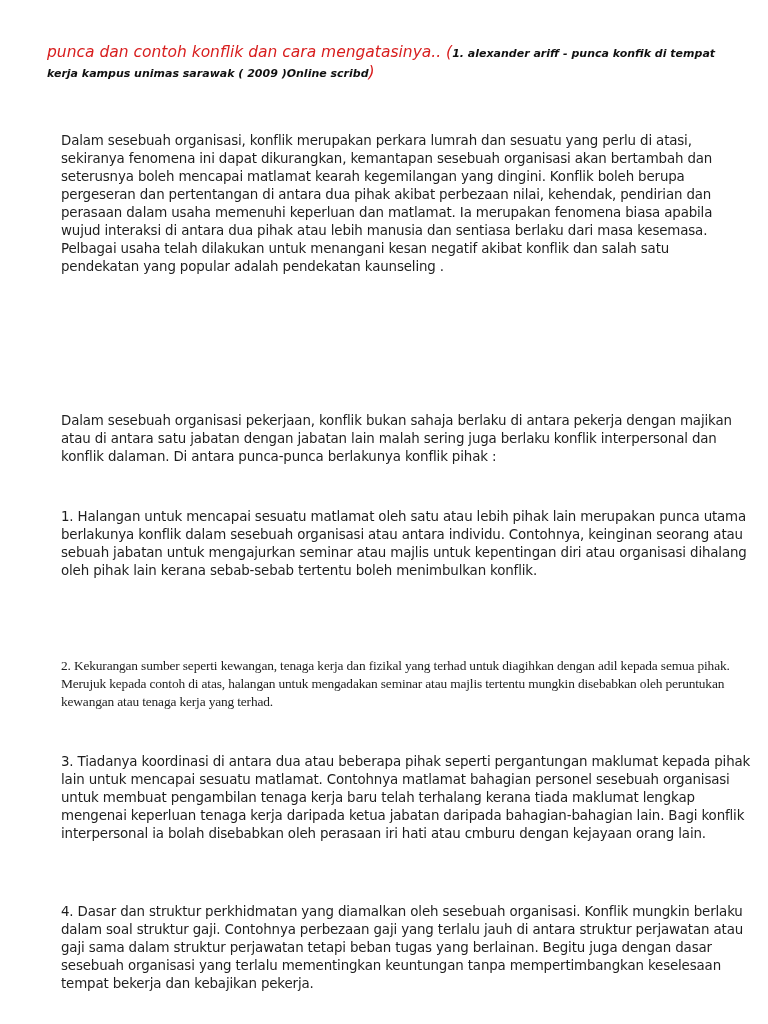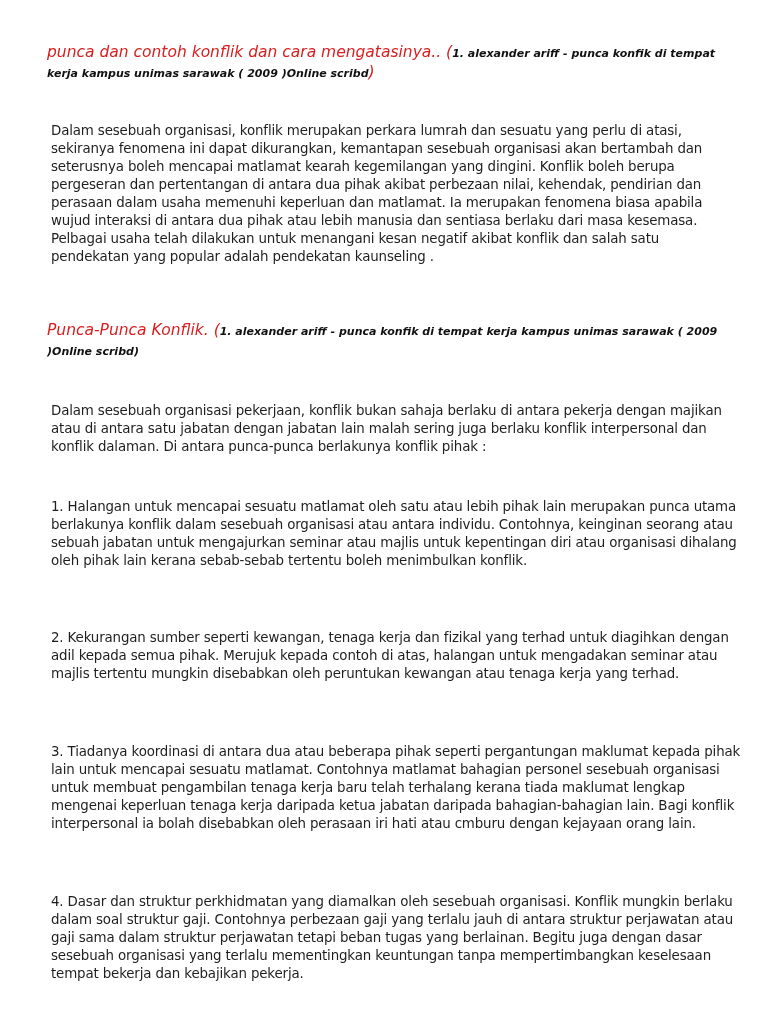--- a/index.html
+++ b/index.html
@@ -15,41 +15,38 @@
     color: #d81e1e; font-style: italic; font-size: 15.5px;
   }
   .heading .paren { color: #d81e1e; font-style: italic; font-size: 15.5px; }
   .heading .cite {
     color: #111; font-style: italic; font-weight: bold; font-size: 11px;
     font-family: "DejaVu Sans", sans-serif;
   }
   .para {
     position: absolute; left: 47px; width: 690px;
     font-size: 13.4px; line-height: 18px; letter-spacing: -0.15px;
-    margin: 4px;
+    margin: 14px;
   }
 </style>
 </head>
 <body>
 
 <div class="page">
 
   <div class="heading" style="top:43px;">
     <span class="title">punca dan contoh konflik dan cara mengatasinya.. </span><span class="paren">(</span><span class="cite">1. alexander ariff - punca konfik di tempat kerja kampus unimas sarawak ( 2009 )Online scribd</span><span class="paren">)</span>
   </div>
 
   <p class="para" style="top:118px;">Dalam sesebuah organisasi, konflik merupakan perkara lumrah dan sesuatu yang perlu di atasi, sekiranya fenomena ini dapat dikurangkan, kemantapan sesebuah organisasi akan bertambah dan seterusnya boleh mencapai matlamat kearah kegemilangan yang dingini. Konflik boleh berupa pergeseran dan pertentangan di antara dua pihak akibat perbezaan nilai, kehendak, pendirian dan perasaan dalam usaha memenuhi keperluan dan matlamat. Ia merupakan fenomena biasa apabila wujud interaksi di antara dua pihak atau lebih manusia dan sentiasa berlaku dari masa kesemasa. Pelbagai usaha telah dilakukan untuk menangani kesan negatif akibat konflik dan salah satu pendekatan yang popular adalah pendekatan kaunseling .</p>
 
-  <div class="heading" style="top:321px;">
-    <span class="title">Punca-Punca Konflik. </span><span class="paren">(</span><span class="cite">1. alexander ariff - punca konfik di tempat kerja kampus unimas sarawak ( 2009 )Online scribd)</span>
-  </div>
 
   <p class="para" style="top:398px;">Dalam sesebuah organisasi pekerjaan, konflik bukan sahaja berlaku di antara pekerja dengan majikan atau di antara satu jabatan dengan jabatan lain malah sering juga berlaku konflik interpersonal dan konflik dalaman. Di antara punca-punca berlakunya konflik pihak :</p>
 
   <p class="para" style="top:494px;">1. Halangan untuk mencapai sesuatu matlamat oleh satu atau lebih pihak lain merupakan punca utama berlakunya konflik dalam sesebuah organisasi atau antara individu. Contohnya, keinginan seorang atau sebuah jabatan untuk mengajurkan seminar atau majlis untuk kepentingan diri atau organisasi dihalang oleh pihak lain kerana sebab-sebab tertentu boleh menimbulkan konflik.</p>
 
-  <p class="para" style="top:625px;">2. Kekurangan sumber seperti kewangan, tenaga kerja dan fizikal yang terhad untuk diagihkan dengan adil kepada semua pihak. Merujuk kepada contoh di atas, halangan untuk mengadakan seminar atau majlis tertentu mungkin disebabkan oleh peruntukan kewangan atau tenaga kerja yang terhad.</p>
+  <p class="para" style="top:643px;font-family:Liberation Serif, serif;">2. Kekurangan sumber seperti kewangan, tenaga kerja dan fizikal yang terhad untuk diagihkan dengan adil kepada semua pihak. Merujuk kepada contoh di atas, halangan untuk mengadakan seminar atau majlis tertentu mungkin disebabkan oleh peruntukan kewangan atau tenaga kerja yang terhad.</p>
 
   <p class="para" style="top:739px;">3. Tiadanya koordinasi di antara dua atau beberapa pihak seperti pergantungan maklumat kepada pihak lain untuk mencapai sesuatu matlamat. Contohnya matlamat bahagian personel sesebuah organisasi untuk membuat pengambilan tenaga kerja baru telah terhalang kerana tiada maklumat lengkap mengenai keperluan tenaga kerja daripada ketua jabatan daripada bahagian-bahagian lain. Bagi konflik interpersonal ia bolah disebabkan oleh perasaan iri hati atau cmburu dengan kejayaan orang lain.</p>
 
   <p class="para" style="top:889px;">4. Dasar dan struktur perkhidmatan yang diamalkan oleh sesebuah organisasi. Konflik mungkin berlaku dalam soal struktur gaji. Contohnya perbezaan gaji yang terlalu jauh di antara struktur perjawatan atau gaji sama dalam struktur perjawatan tetapi beban tugas yang berlainan. Begitu juga dengan dasar sesebuah organisasi yang terlalu mementingkan keuntungan tanpa mempertimbangkan keselesaan tempat bekerja dan kebajikan pekerja.</p>
 
 </div>
 
 </body></html>

